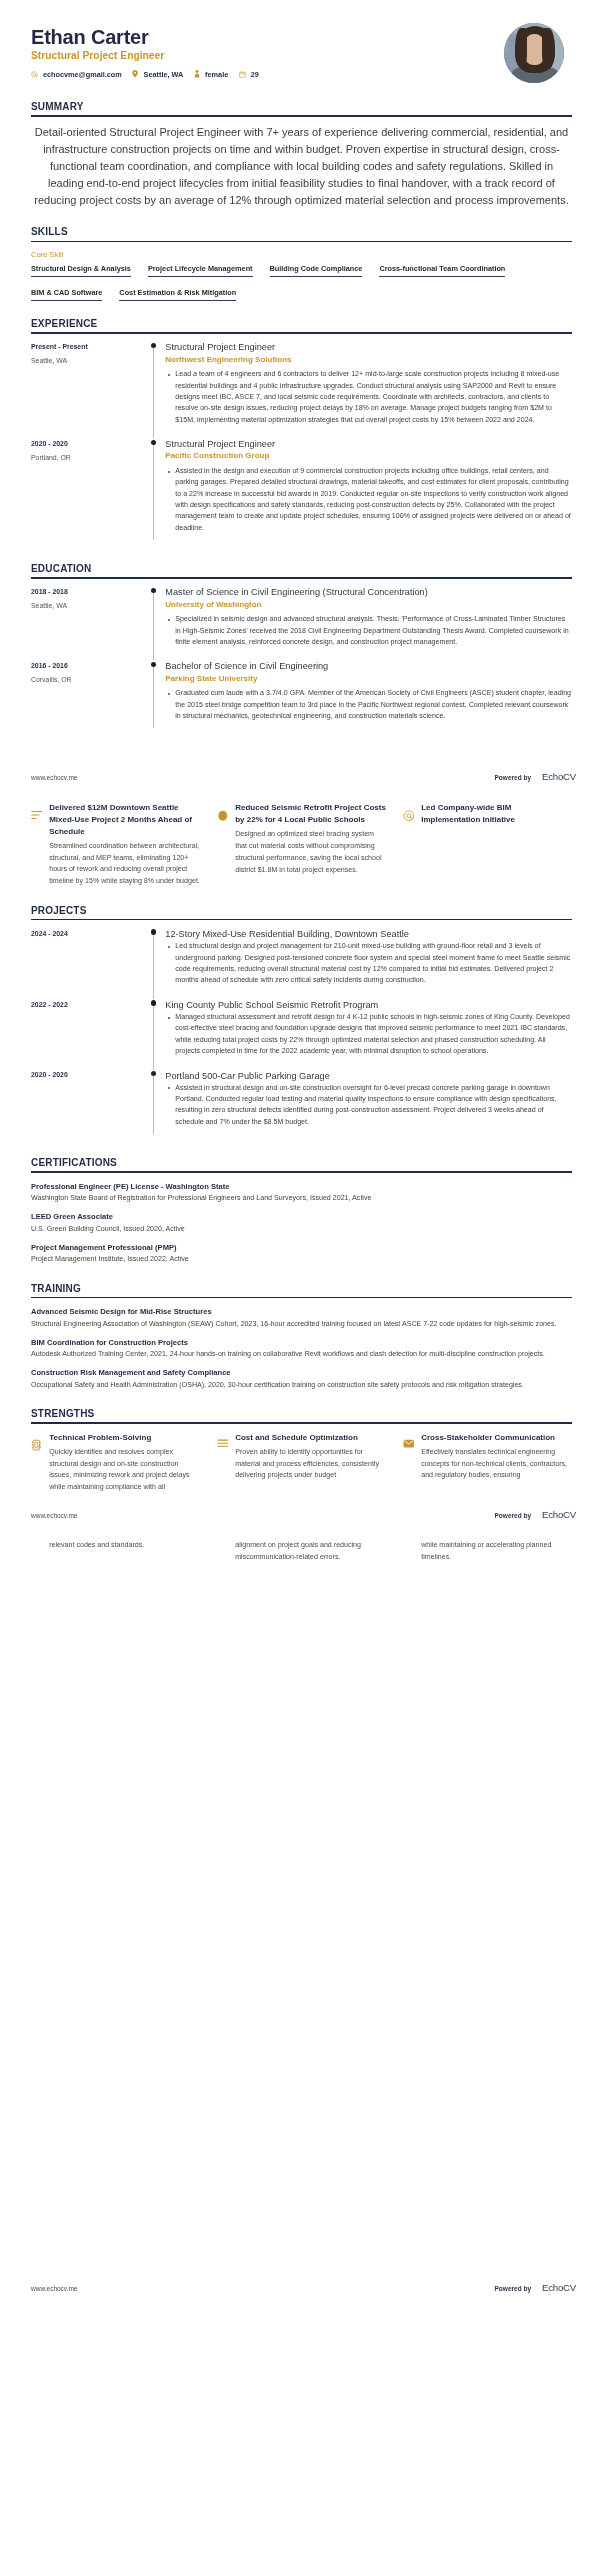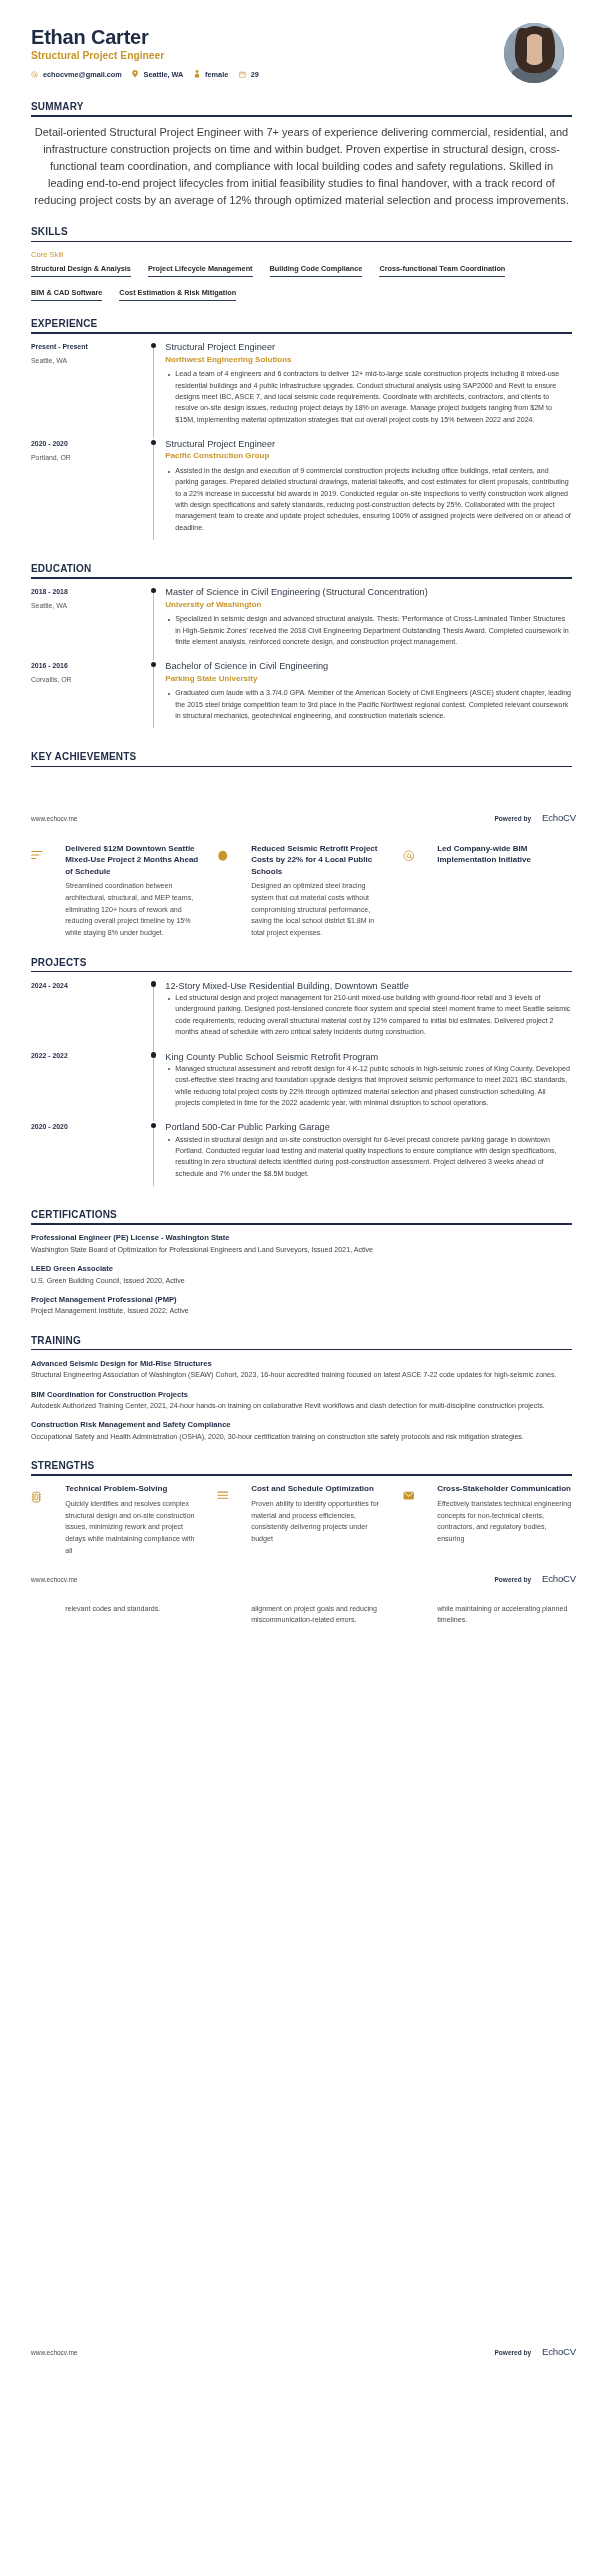--- a/index.html
+++ b/index.html
@@ -202,21 +202,21 @@
 
   
   .cards {
     display: flex;
     gap: 17px;
     align-items: flex-start;
   }
   .card {
     flex: 1 1 0;
     display: flex;
-    gap: 22px;
+    gap: 6px;
     align-items: flex-start;
   }
   .card-icon {
     flex: 0 0 12.2px;
     width: 12.2px;
     padding-top: 7.6px;
     color: #c8952a;
   }
   .card-icon svg { display: block; }
   .card-body { flex: 1 1 auto; min-width: 0; }
@@ -422,24 +422,20 @@
       <div class="entry-body">
         <div class="entry-role">Bachelor of Science in Civil Engineering</div>
         <div class="entry-org">Parking State University</div>
         <ul class="entry-bullets">
           <li>Graduated cum laude with a 3.7/4.0 GPA. Member of the American Society of Civil Engineers (ASCE) student chapter, leading the 2015 steel bridge competition team to 3rd place in the Pacific Northwest regional contest. Completed relevant coursework in structural mechanics, geotechnical engineering, and construction materials science.</li>
         </ul>
       </div>
     </div>
   </div>
 
-  <div class="section">
-    <div class="section-title">KEY ACHIEVEMENTS</div>
-    <div class="section-rule"></div>
-  </div>
 </div>
 
 <div style="height:37px"></div>
 <div class="footer">
   <span>www.echocv.me</span>
   <span class="footer-brand">
     <span class="by">Powered by</span>
     <span class="logo">EchoCV</span>
   </span>
 </div>
@@ -536,21 +532,21 @@
       </div>
     </div>
   </div>
 
   <div class="section">
     <div class="section-title">CERTIFICATIONS</div>
     <div class="section-rule"></div>
 
     <div class="simple-item">
       <div class="simple-title">Professional Engineer (PE) License - Washington State</div>
-      <div class="simple-desc">Washington State Board of Optimization for Professional Engineers and Land Surveyors, Issued 2021, Active</div>
+      <div class="simple-desc">Washington State Board of Registration for Professional Engineers and Land Surveyors, Issued 2021, Active</div>
     </div>
     <div class="simple-item">
       <div class="simple-title">LEED Green Associate</div>
       <div class="simple-desc">U.S. Green Building Council, Issued 2020, Active</div>
     </div>
     <div class="simple-item">
       <div class="simple-title">Project Management Professional (PMP)</div>
       <div class="simple-desc">Project Management Institute, Issued 2022, Active</div>
     </div>
   </div>

